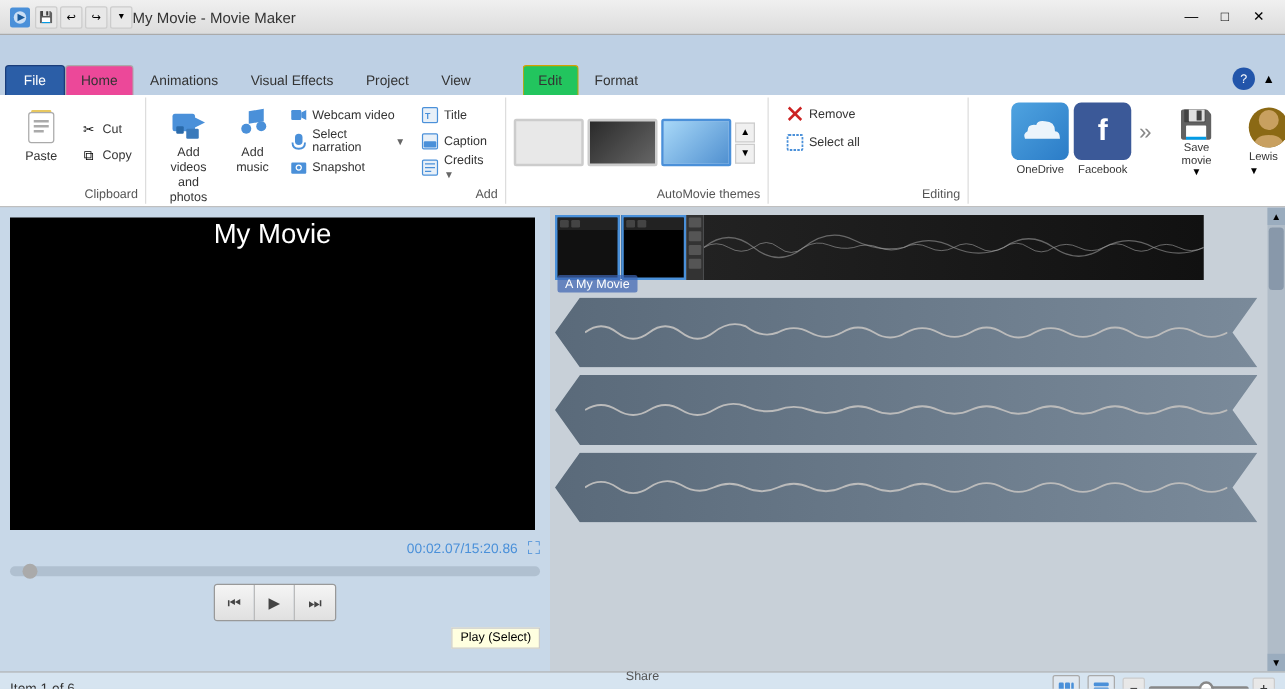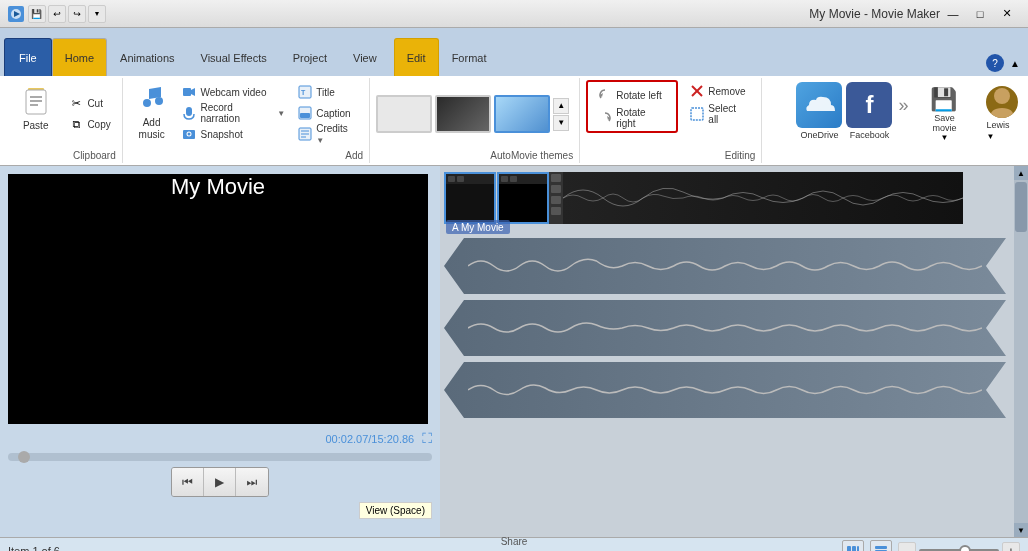--- a/index.html
+++ b/index.html
@@ -12,37 +12,37 @@
       display: flex;
       align-items: center;
       justify-content: space-between;
       padding: 0 8px;
       border-bottom: 1px solid #aaa;
     }
     .title-bar-left { display: flex; align-items: center; gap: 4px; }
     .title-bar-icon { width: 16px; height: 16px; background: #4a90d9; border-radius: 2px; display: flex; align-items: center; justify-content: center; }
     .title-bar-quick { display: flex; gap: 2px; }
     .title-bar-btn { width: 18px; height: 18px; background: #e8e8e8; border: 1px solid #ccc; border-radius: 2px; display: flex; align-items: center; justify-content: center; font-size: 9px; cursor: pointer; }
-    .title-bar-title { flex: 1; text-align: right; font-size: 12px; color: #333; font-weight: normal; }
+    .title-bar-title { flex: 1; text-align: left; font-size: 12px; color: #333; font-weight: normal; }
     .title-bar-controls { display: flex; gap: 1px; }
     .ctrl-btn { width: 26px; height: 20px; display: flex; align-items: center; justify-content: center; font-size: 11px; cursor: pointer; background: transparent; }
     .ribbon-tab {
       padding: 3px 12px;
       font-size: 11px;
       cursor: pointer;
       border-radius: 3px 3px 0 0;
       border: 1px solid transparent;
       border-bottom: none;
       color: #333;
-      height: 38px;
+      height: 24px;
       display: flex; align-items: center;
     }
-    .ribbon-tab.active { background: #eab308; border-color: #aaa; }
+    .ribbon-tab.active { background: #ec4899; border-color: #aaa; }
     .ribbon-tab.file-tab { background: #2b5ea7; color: white; border-color: #1a3d7a; padding: 3px 14px; }
-    .ribbon-tab-highlight { background: #eab308; border-color: #d4a000; }
+    .ribbon-tab-highlight { background: #22c55e; border-color: #d4a000; margin-left: 24px; }
 
     
     .ribbon {
       background: white;
       border-bottom: 1px solid #aaa;
       display: flex;
       height: 90px;
       padding: 2px 4px;
     }
     .ribbon-section {
@@ -269,20 +269,32 @@
           <span class="btn-label">Copy</span>
         </div>
       </div>
     </div>
     <div class="section-label-row">Clipboard</div>
   </div>
 
   <div class="ribbon-section" style="min-width: 200px;">
     <div class="ribbon-content" style="align-items: flex-start;">
 
+      <div class="rbtn-large" style="width: 58px;">
+        <div class="icon-area">
+          <svg width="30" height="30" viewBox="0 0 30 30">
+            <rect x="2" y="6" width="18" height="14" fill="#4a90d9" rx="2"></rect>
+            <polygon points="20,9 28,13 20,17" fill="#4a90d9"></polygon>
+            <rect x="5" y="16" width="6" height="6" fill="#2a6aaa" rx="1"></rect>
+            <rect x="13" y="18" width="10" height="8" fill="#3a7abb" rx="1"></rect>
+          </svg>
+        </div>
+        <div class="btn-label" style="white-space:pre-line;">Add videos
+and photos</div>
+      </div>
       <div class="rbtn-large" style="width: 46px;">
         <div class="icon-area">
           <svg width="26" height="30" viewBox="0 0 26 30">
             <path d="M10 4 L22 2 L22 12 L10 14 Z" fill="#4a90d9"></path>
             <circle cx="8" cy="18" r="4" fill="#4a90d9"></circle>
             <circle cx="20" cy="16" r="4" fill="#4a90d9"></circle>
           </svg>
         </div>
         <div class="btn-label" style="white-space:pre-line;">Add
 music</div>
@@ -298,21 +310,21 @@
           </div>
           <span class="btn-label">Webcam video</span>
         </div>
         <div class="rbtn-small">
           <div class="small-icon">
             <svg width="14" height="14" viewBox="0 0 14 14">
                 <rect x="4" y="1" width="6" height="9" fill="#4a90d9" rx="3"></rect>
                 <path d="M2 8 Q2 13 7 13 Q12 13 12 8" stroke="#4a90d9" fill="none" stroke-width="1.5"></path>
               </svg>
           </div>
-          <span class="btn-label">Record narration</span>
+          <span class="btn-label">Select narration</span>
           <span style="font-size:8px;color:#666;">▼</span>
         </div>
         <div class="rbtn-small">
           <div class="small-icon">
             <svg width="14" height="14" viewBox="0 0 14 14">
                 <rect x="1" y="3" width="12" height="9" fill="#4a90d9" rx="1"></rect>
                 <circle cx="7" cy="7" r="2.5" fill="white"></circle>
                 <circle cx="7" cy="7" r="1.5" fill="#4a90d9"></circle>
               </svg>
           </div>
@@ -369,40 +381,20 @@
         <div class="theme-nav-btn">▲</div>
         <div class="theme-nav-btn">▼</div>
       </div>
     </div>
     <div class="section-label-row">AutoMovie themes</div>
   </div>
 
   <div class="ribbon-section" style="min-width: 160px;">
     <div class="ribbon-content" style="flex-direction: column; gap: 2px;">
       <div style="display: flex; gap: 4px;">
-        <div style="border: 2px solid #cc0000; border-radius: 3px; padding: 2px; display: flex; flex-direction: column; gap: 1px;">
-          <div class="edit-btn">
-            <div class="small-icon">
-              <svg width="14" height="14" viewBox="0 0 14 14">
-                  <path d="M7 2 A5 5 0 0 0 3 10" stroke="#888" fill="none" stroke-width="1.5"></path>
-                  <polygon points="2,7 5,5 4,9" fill="#888"></polygon>
-                </svg>
-            </div>
-            <span class="btn-label">Rotate left</span>
-          </div>
-          <div class="edit-btn">
-            <div class="small-icon">
-              <svg width="14" height="14" viewBox="0 0 14 14">
-                  <path d="M7 2 A5 5 0 0 1 11 10" stroke="#888" fill="none" stroke-width="1.5"></path>
-                  <polygon points="12,7 9,5 10,9" fill="#888"></polygon>
-                </svg>
-            </div>
-            <span class="btn-label">Rotate right</span>
-          </div>
-        </div>
         <div style="display: flex; flex-direction: column; gap: 1px;">
           <div class="edit-btn">
             <div class="small-icon">
               <svg width="14" height="14" viewBox="0 0 14 14">
                   <line x1="2" y1="2" x2="12" y2="12" stroke="#cc2222" stroke-width="2"></line>
                   <line x1="12" y1="2" x2="2" y2="12" stroke="#cc2222" stroke-width="2"></line>
                 </svg>
             </div>
             <span class="btn-label">Remove</span>
           </div>
@@ -472,21 +464,21 @@
     </div>
     <div class="seek-bar">
       <div class="seek-knob"></div>
     </div>
     <div class="player-controls">
       <div class="play-btn-group">
         <div class="play-ctrl">⏮</div>
         <div class="play-ctrl">▶</div>
         <div class="play-ctrl">⏭</div>
       </div>
-      <div class="tooltip">View (Space)</div>
+      <div class="tooltip">Play (Select)</div>
     </div>
   </div>
 
   <div class="timeline-area" style="position: relative;">
     <div style="overflow-y: auto; overflow-x: hidden; height: 100%; padding: 6px 18px 6px 4px;">
 
       <div style="display: flex; margin-bottom: 6px; align-items: flex-end;">
 
         <div style="display: flex; position: relative;">
           <div style="width: 52px; height: 52px; background: #111; border: 2px solid #4a90d9; overflow: hidden; cursor: pointer;">

